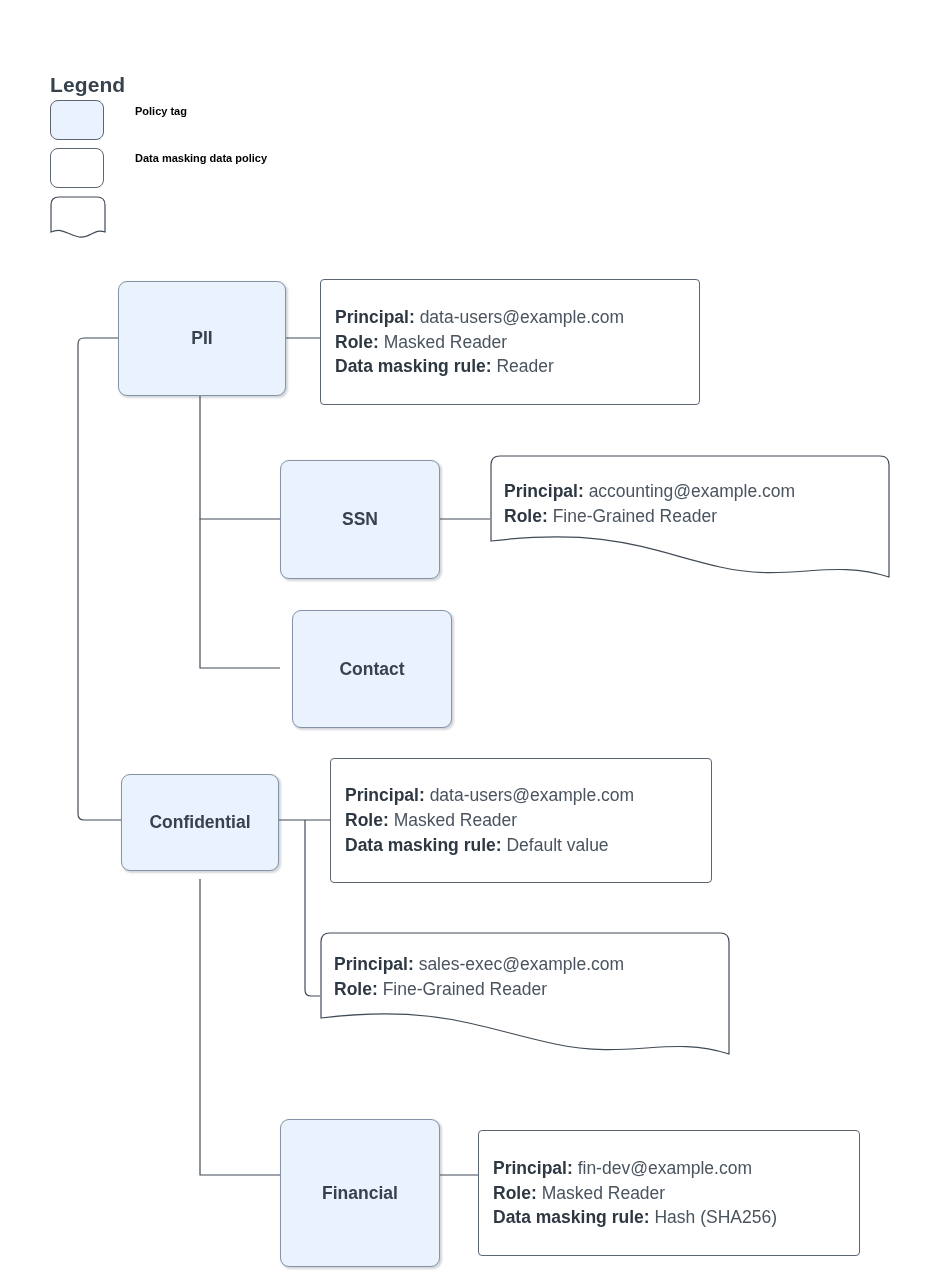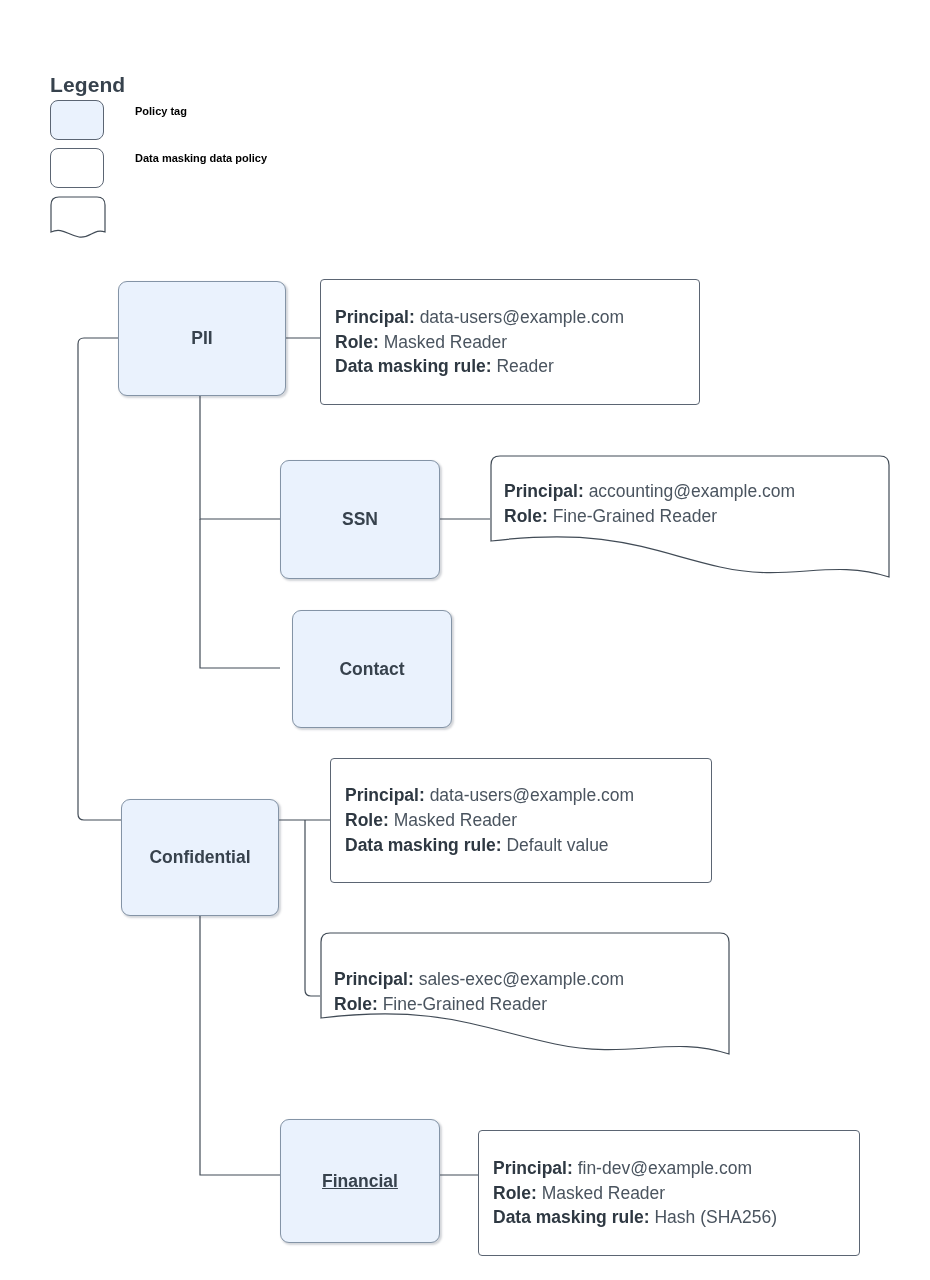--- a/index.html
+++ b/index.html
@@ -197,21 +197,21 @@
         <b>Role:</b>
         <span>Fine-Grained Reader</span>
       </div>
     </div>
   </div>
 
   <div class="abs node" style="left:280px; top:610px; width:160px; height:118px;margin-left:12px;">
     <span class="node-label">Contact</span>
   </div>
 
-  <div class="abs node" style="left:121px; top:799px; width:158px; height:117px;">
+  <div class="abs node" style="left:121px; top:774px; width:158px; height:97px;">
     <span class="node-label">Confidential</span>
   </div>
 
   <div class="abs detail" style="left:330px; top:758px; width:382px; height:125px;">
     <div class="detail-inner">
       <div class="dline">
         <b>Principal:</b>
         <span>data-users@example.com</span>
       </div>
       <div class="dline">
@@ -224,33 +224,33 @@
       </div>
     </div>
   </div>
 
   <div class="torn" style="left:320px; top:932px; width:410px; height:130px;">
     <svg width="410" height="130" viewBox="0 0 410 130">
       <path d="M1,10 Q1,1 10,1 L400,1 Q409,1 409,10 L409,122
                C350,103 310,128 235,112
                C160,96 115,72 1,86 Z" fill="#ffffff" stroke="#414b56" stroke-width="1.2"></path>
     </svg>
-    <div class="torn-inner" style="top:35px;">
+    <div class="torn-inner" style="top:20px;">
       <div class="dline">
         <b>Principal:</b>
         <span>sales-exec@example.com</span>
       </div>
       <div class="dline">
         <b>Role:</b>
         <span>Fine-Grained Reader</span>
       </div>
     </div>
   </div>
 
-  <div class="abs node" style="left:280px; top:1119px; width:160px; height:124px;text-decoration:underline;">
+  <div class="abs node" style="left:280px; top:1119px; width:160px; height:148px;">
     <span class="node-label">Financial</span>
   </div>
 
   <div class="abs detail" style="left:478px; top:1117px; width:382px; height:126px;margin-top:13px;">
     <div class="detail-inner">
       <div class="dline">
         <b>Principal:</b>
         <span>fin-dev@example.com</span>
       </div>
       <div class="dline">

